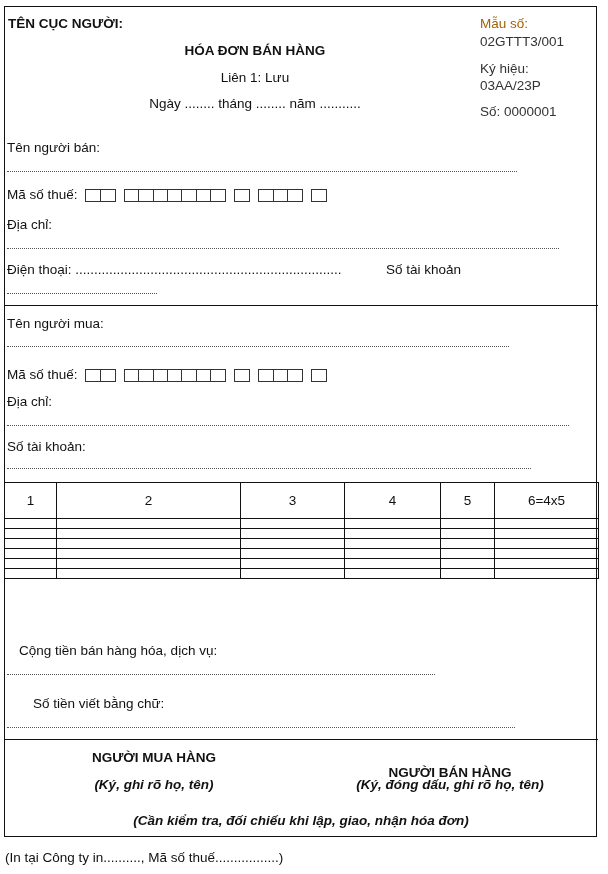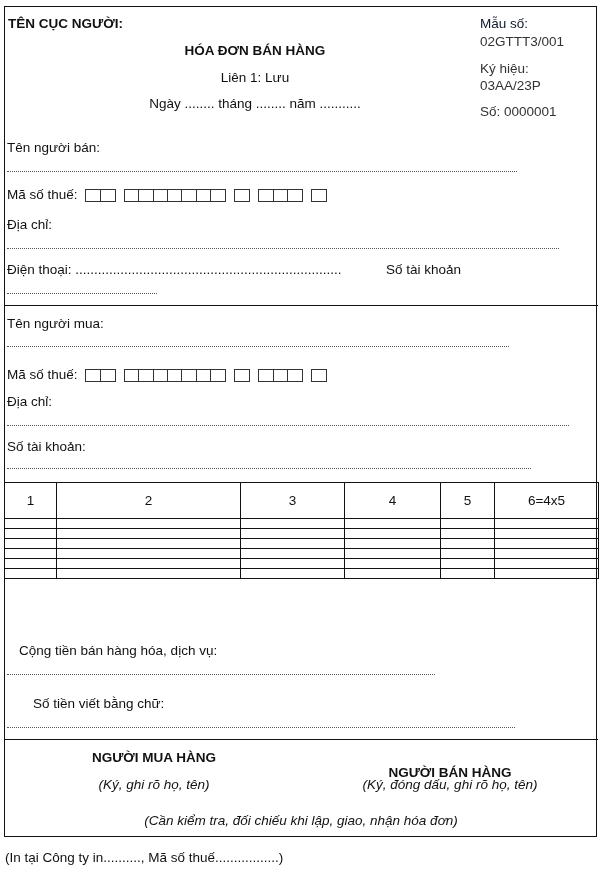--- a/index.html
+++ b/index.html
@@ -4,21 +4,21 @@
 <style>
   html, body { margin:0; padding:0; background:#ffffff; }
   body { width:608px; height:874px; position:relative; overflow:hidden;
          font-family:"Liberation Sans", sans-serif; color:#111; font-size:13.5px; }
   .abs { position:absolute; white-space:nowrap; }
   .frame { position:absolute; left:4px; top:6px; width:593px; height:831px;
            border:1.5px solid #111; box-sizing:border-box; }
   .hline { position:absolute; left:4px; width:594px; height:0; border-top:1.5px solid #111; }
   .dots { position:absolute; height:0; border-top:1.5px dotted #555; }
   .bold { font-weight:bold; }
-  .ital { font-style:italic; }
+  .ital { font-style:italic;font-weight:bold; }
   .center { text-align:center; }
   .boxes { display:inline-flex; gap:8px; align-items:center; vertical-align:middle; }
   .grp { display:inline-flex; }
   .bx { width:16px; height:13px; border:1.6px solid #333; box-sizing:border-box; margin-left:-1.6px; background:#fff; }
   .grp .bx:first-child { margin-left:0; }
   table.items { position:absolute; left:4px; top:482px; width:594px; border-collapse:collapse; table-layout:fixed; }
   table.items td, table.items th { border:1.4px solid #111; padding:0; text-align:center; }
   table.items th { font-weight:bold; height:53px; vertical-align:top; padding-top:10px; font-size:13.5px; }
   table.items tr.num td { height:35px; }
   table.items tr.blank td { height:9px; }
@@ -26,21 +26,21 @@
 </head>
 <body>
 
 <div class="frame"></div>
 
 <div class="abs bold" style="left:8px; top:16px;">TÊN CỤC NGƯỜI:</div>
 <div class="abs bold center" style="left:120px; width:270px; top:43px;">HÓA ĐƠN BÁN HÀNG</div>
 <div class="abs center" style="left:120px; width:270px; top:70px;">Liên 1: Lưu</div>
 <div class="abs center" style="left:100px; width:310px; top:96px;">Ngày ........ tháng ........ năm ...........</div>
 
-<div class="abs" style="left:480px; top:16px; color:#0f172a;">Mẫu số:</div>
+<div class="abs" style="left:480px; top:16px; color:#a16207;">Mẫu số:</div>
 <div class="abs" style="left:480px; top:34px; color:#333;">02GTTT3/001</div>
 <div class="abs" style="left:480px; top:61px; color:#333;">Ký hiệu:</div>
 <div class="abs" style="left:480px; top:78px; color:#333;">03AA/23P</div>
 <div class="abs" style="left:480px; top:104px; color:#333;">Số: 0000001</div>
 
 <div class="abs" style="left:7px; top:140px;">Tên người bán:</div>
 <div class="dots" style="left:7px; width:510px; top:171px;"></div>
 
 <div class="abs" style="left:7px; top:187px;">
   <span>Mã số thuế:</span>

